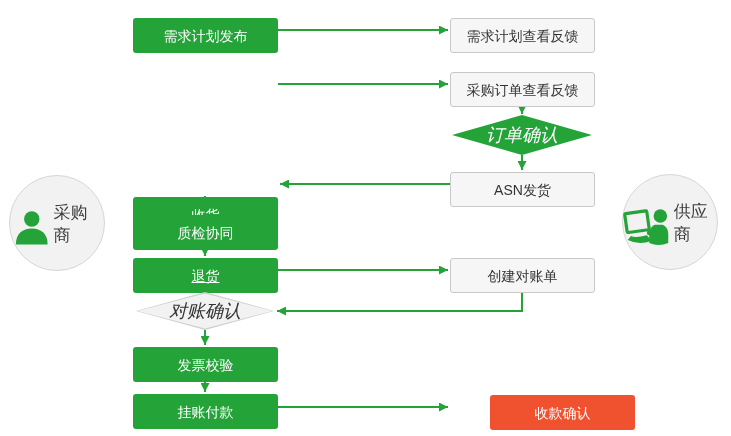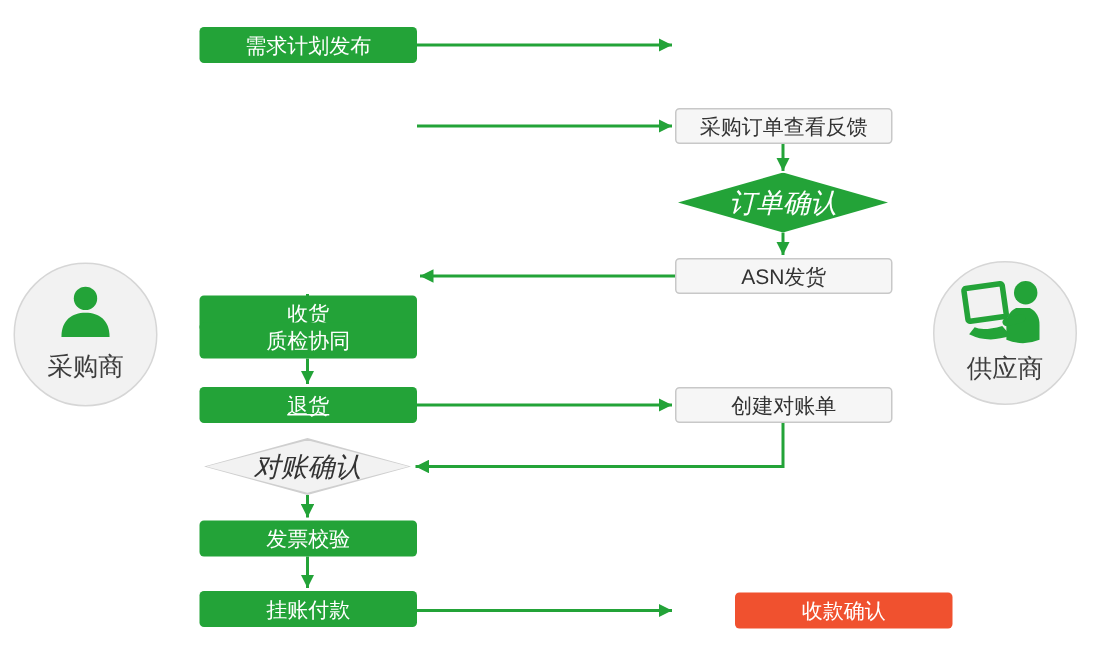--- a/index.html
+++ b/index.html
@@ -9,21 +9,21 @@
     --circle-bg:#F2F2F2; --circle-border:#D6D6D6;
     --text-dark:#333333; --text-light:#FFFFFF;
   }
   html,body{margin:0;padding:0;background:#fff;}
   body{font-family:"Liberation Sans","DejaVu Sans",sans-serif;}
   .stage{position:relative;width:731px;height:436px;background:#fff;overflow:hidden;}
   .connectors{position:absolute;left:0;top:0;width:731px;height:436px;}
   .c-line{stroke:var(--green);stroke-width:2;fill:none;}
   .arrowhead{fill:var(--green);}
 
-  .node{position:absolute;width:145px;height:24px;border-radius:3px;
+  .node{position:absolute;width:145px;height:35px;border-radius:3px;
         display:flex;align-items:center;justify-content:center;
         font-size:14px;line-height:1;box-sizing:border-box;}
   .node-green{background:var(--green);color:var(--text-light);}
   .node-light{background:var(--box-bg);border:1px solid var(--box-border);color:var(--text-dark);}
   .node-red{background:var(--red);color:var(--text-light);}
 
   .diamond{position:absolute;display:flex;align-items:center;justify-content:center;font-size:18px;font-style:italic;}
   .d-shape{clip-path:polygon(50% 0,100% 50%,50% 100%,0 50%);}
   .diamond-green{background:var(--green);color:var(--text-light);}
   .diamond-gray{background:var(--diamond-gray-border);color:var(--text-dark);}
@@ -41,21 +41,21 @@
   #n-payment{left:133px;top:394px;}
   #n-demand-feedback{left:450px;top:18px;}
   #n-po-feedback{left:450px;top:72px;}
   #n-order-confirm{left:452px;top:115px;width:140px;height:40px;}
   #n-asn{left:450px;top:172px;}
   #n-statement{left:450px;top:258px;}
   #n-receipt{left:450px;top:395px;margin-left:40px;}
 
   .actor{position:absolute;width:96px;height:96px;border-radius:50%;
          background:var(--circle-bg);border:1px solid var(--circle-border);
-         box-sizing:border-box;display:flex;flex-direction:column;
+         box-sizing:border-box;display:flex;flex-direction:row;
          align-items:center;justify-content:flex-start;}
   #actor-buyer{left:9px;top:175px;}
   #actor-supplier{left:622px;top:174px;}
   .actor-icon{margin-top:11px;}
   .actor-icon .g-fill{fill:var(--green);}
   .actor-icon .g-stroke{fill:none;stroke:var(--green);stroke-width:4;}
   .actor-label{font-size:17px;color:#3d3d3d;margin-top:2px;}
 </style>
 </head>
 <body>
@@ -107,20 +107,21 @@
   <div class="node node-green" id="n-receive">收货</div>
   <div class="node node-green" id="n-qc">质检协同</div>
   <div class="node node-green" id="n-return">退货</div>
   <div class="diamond diamond-gray d-shape" id="n-recon-confirm">
     <div class="d-fill"></div>
     <span class="d-label">对账确认</span>
   </div>
   <div class="node node-green" id="n-invoice">发票校验</div>
   <div class="node node-green" id="n-payment">挂账付款</div>
 
+  <div class="node node-light" id="n-demand-feedback">需求计划查看反馈</div>
   <div class="node node-light" id="n-po-feedback">采购订单查看反馈</div>
   <div class="diamond diamond-green d-shape" id="n-order-confirm">
     <span class="d-label">订单确认</span>
   </div>
   <div class="node node-light" id="n-asn">ASN发货</div>
   <div class="node node-light" id="n-statement">创建对账单</div>
   <div class="node node-red" id="n-receipt">收款确认</div>
 
 </div>
 

